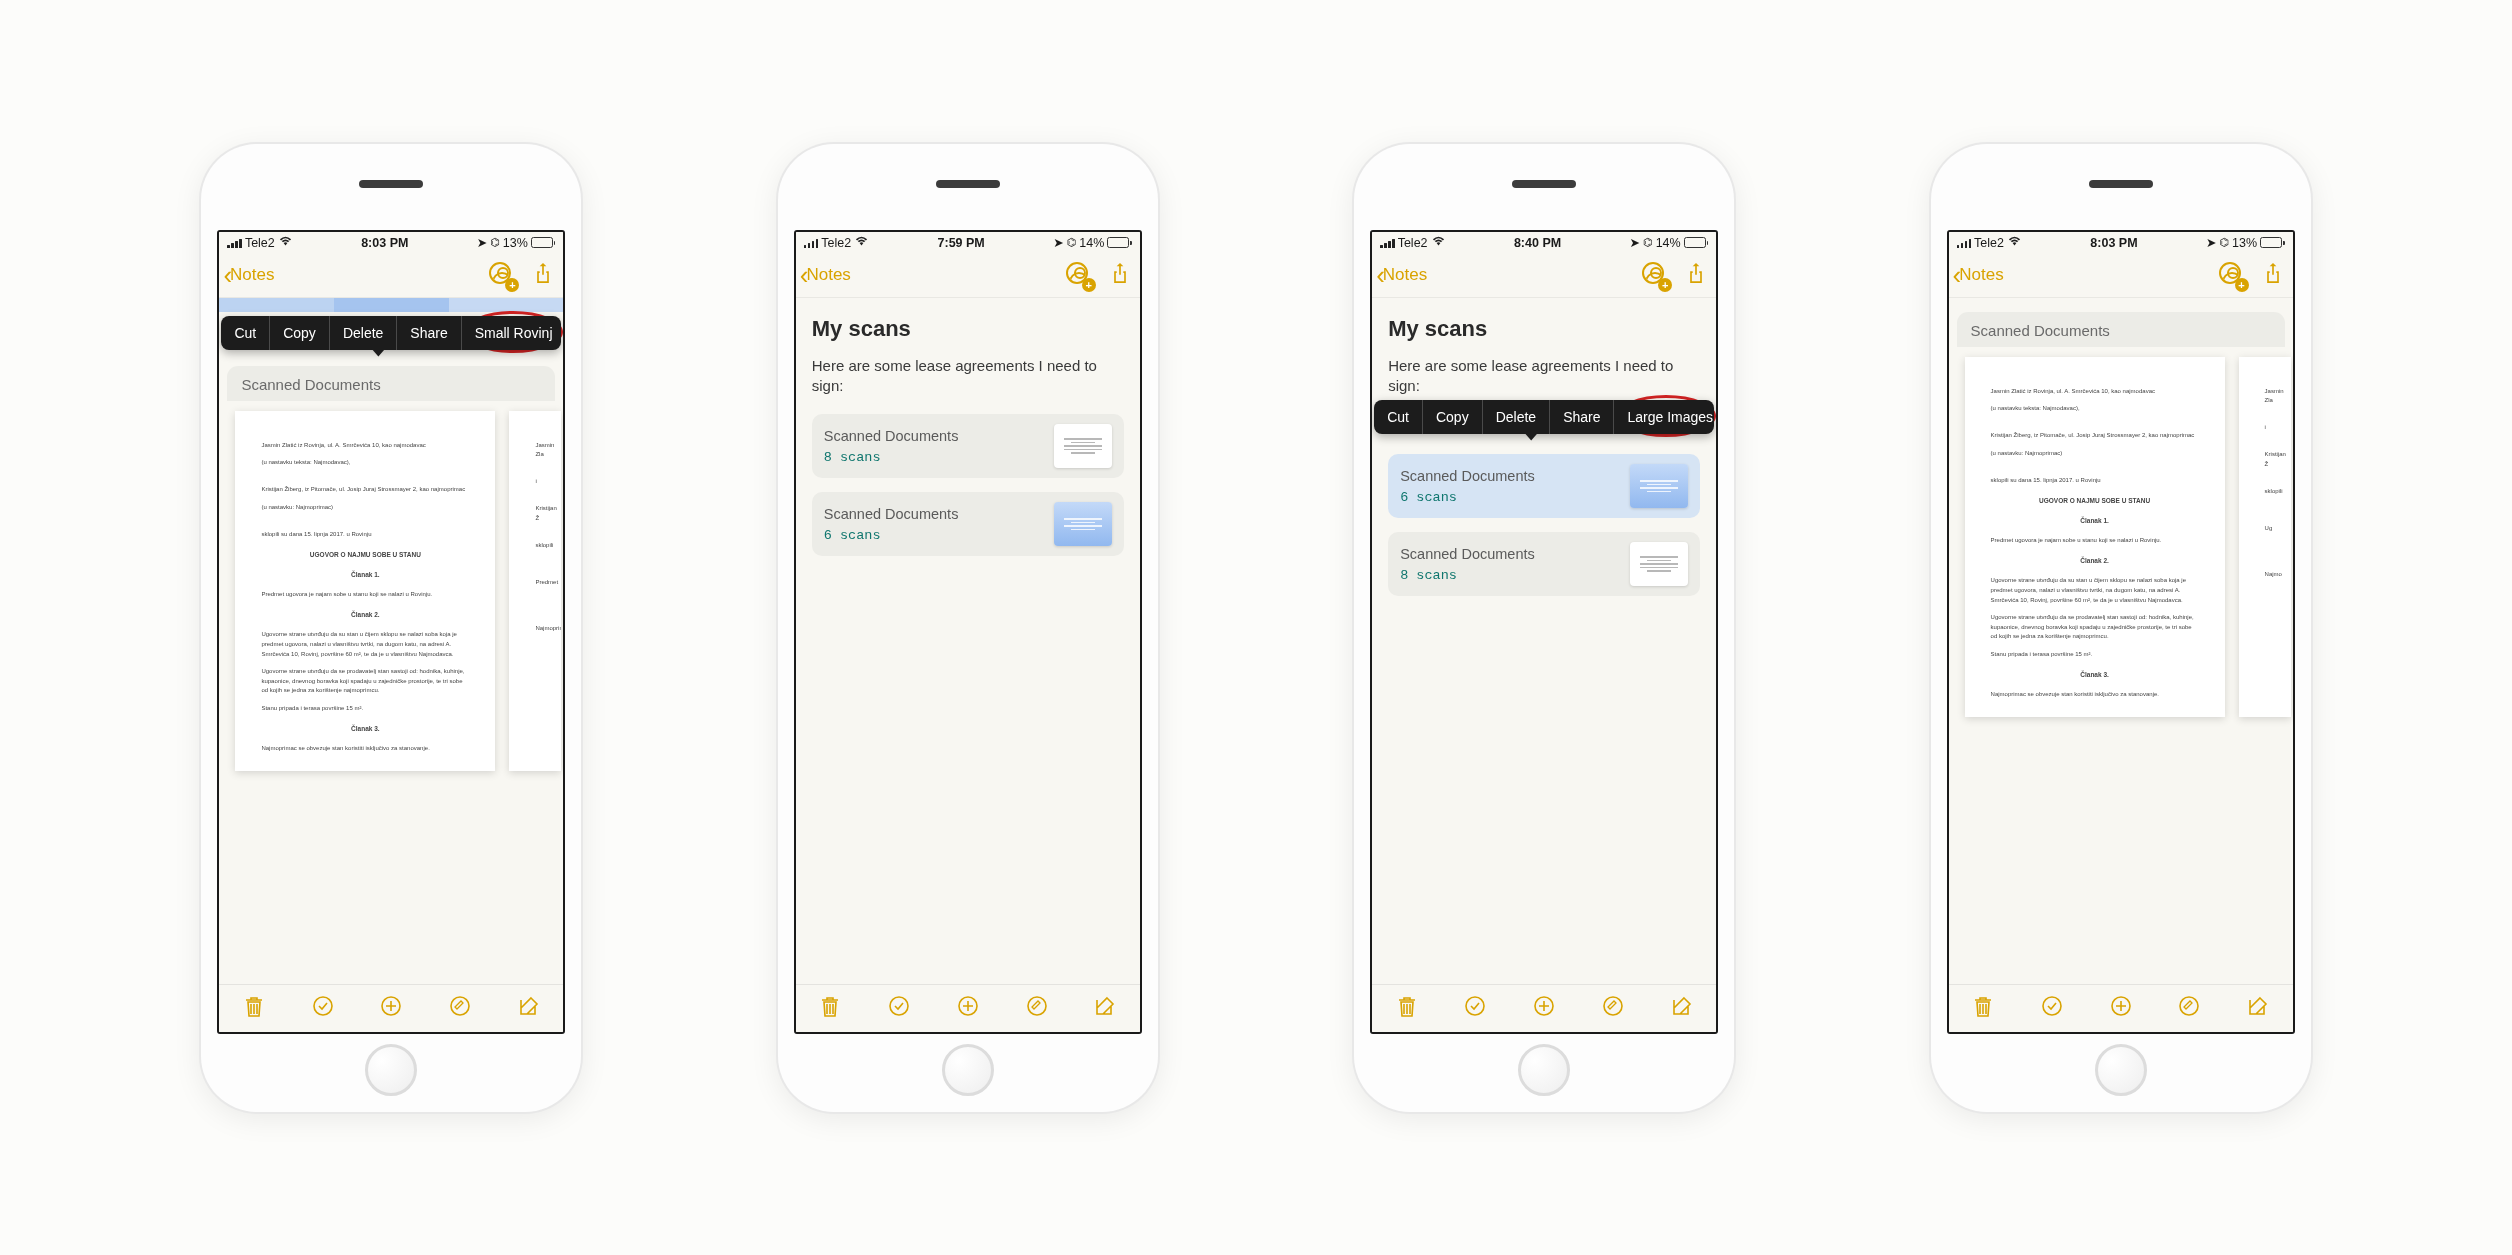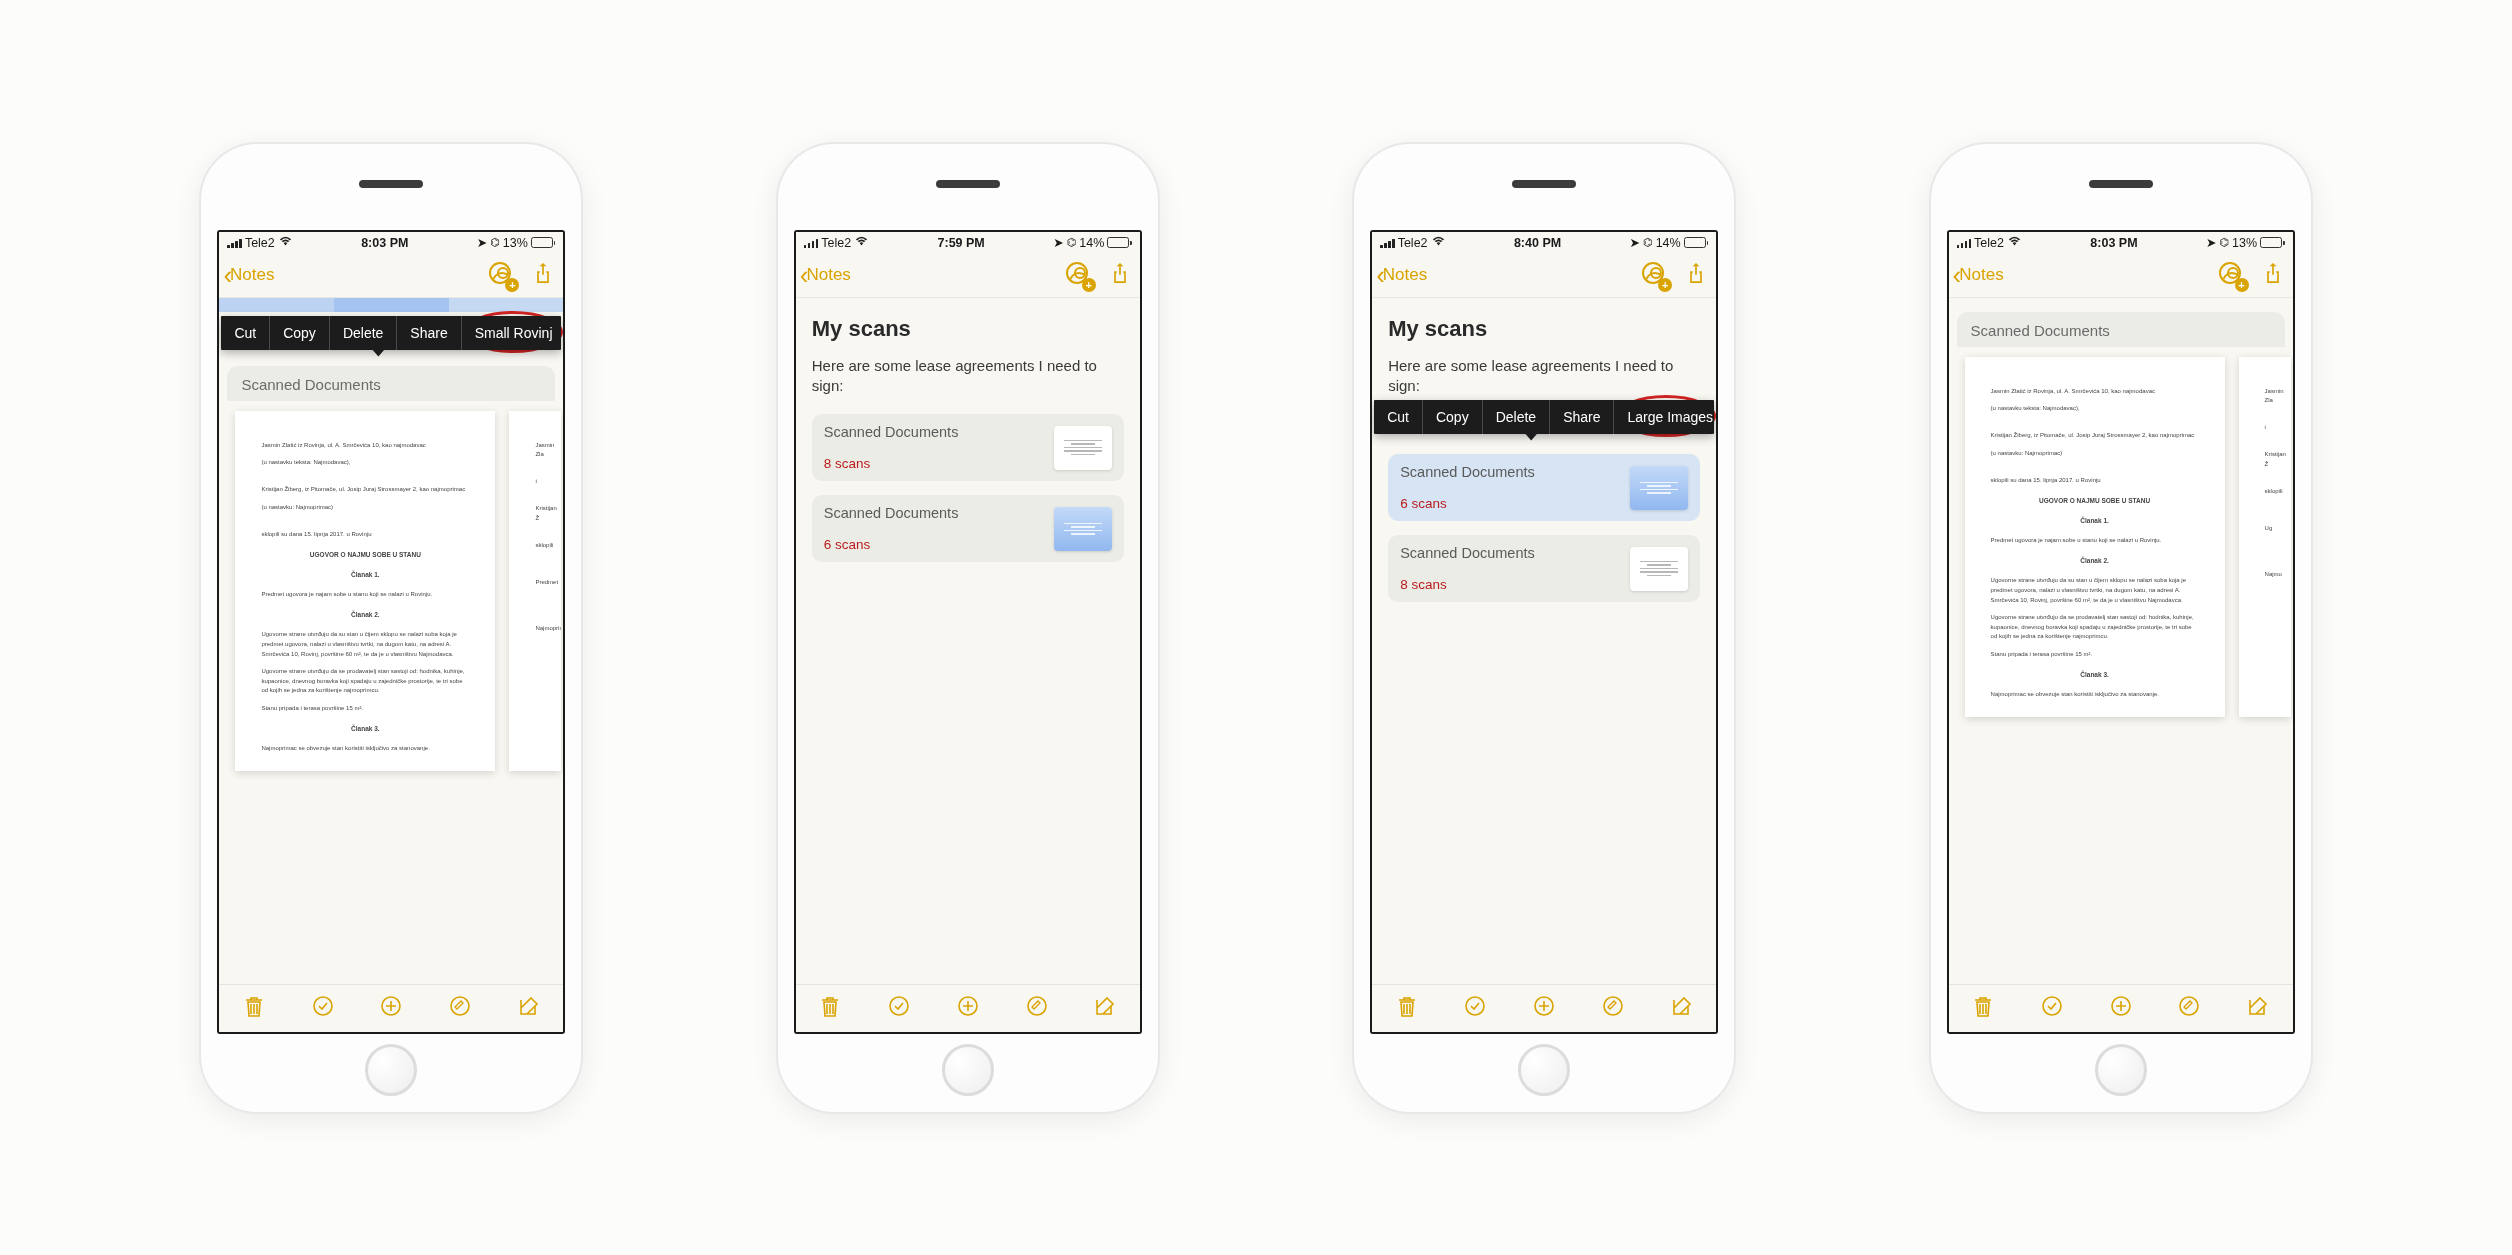--- a/index.html
+++ b/index.html
@@ -69,31 +69,31 @@
   .content-pad { padding: 18px 16px 0 16px; }
   .note-title { font-size:22px; font-weight:700; color:#2a2a2a; margin-bottom:14px;}
   .note-body { font-size:15px; color:#3a3a3a; line-height:1.35; margin-bottom:18px;}
   .attach-card {
     background:#ecece7; border-radius:10px; padding: 10px 12px; display:flex; align-items:center; gap:12px;
     margin-bottom: 14px;
   }
   .attach-card.selected { background:#d6e4f4; }
   .attach-text { flex:1; }
   .attach-title { font-size:14.5px; color:#5a5a5a; }
-  .attach-sub { font-size:13.5px; color:#b91c1c; margin-top:16px;}
+  .attach-sub { font-size:13.5px; color:#0f766e; margin-top:6px;font-family:Liberation Mono, monospace;}
   .thumb {
     width:58px; height:44px; background:#fff; border-radius:4px; box-shadow:0 1px 3px rgba(0,0,0,0.15);
     display:flex; flex-direction:column; justify-content:center; align-items:center; gap:2px; padding:5px;
   }
   .thumb.blue { background:linear-gradient(#c3d9f8,#91b8ef); }
   .thumb .ln { height:1.5px; background:#b8b8b8; width:80%; }
   .thumb.blue .ln { background:rgba(255,255,255,0.8); }
   .thumb .ln.s { width:50%;}
   .context-menu {
-    position:absolute; display:flex; background:#1c1c1c; border-radius:1px; overflow:visible;
+    position:absolute; display:flex; background:#1c1c1c; border-radius:8px; overflow:visible;
     box-shadow: 0 3px 10px rgba(0,0,0,0.3); z-index:3;
   }
   .ctx-item { color:#fff; font-size:14px; padding: 9px 13px; border-right:1px solid #4a4a4a; white-space:nowrap; }
   .ctx-item:last-child { border-right:none; }
   .ctx-tail {
     position:absolute; bottom:-7px; width:14px; height:8px; background:#1c1c1c;
     clip-path: polygon(0 0, 100% 0, 50% 100%);
   }
   .red-circle {
     position:absolute; border:3.5px solid #d22323; border-radius:50%; pointer-events:none;

